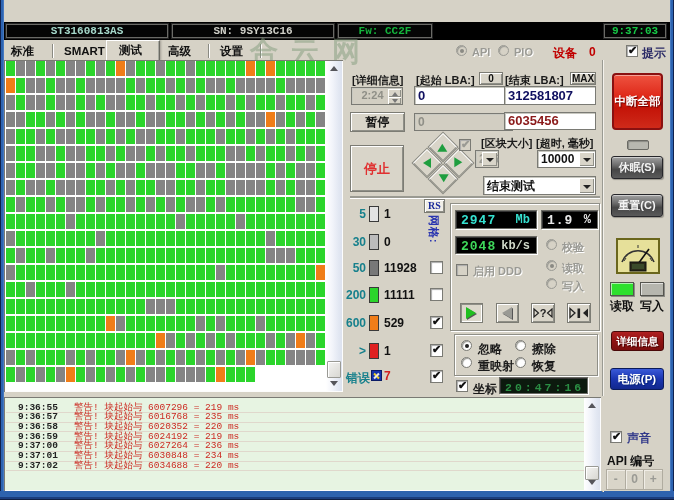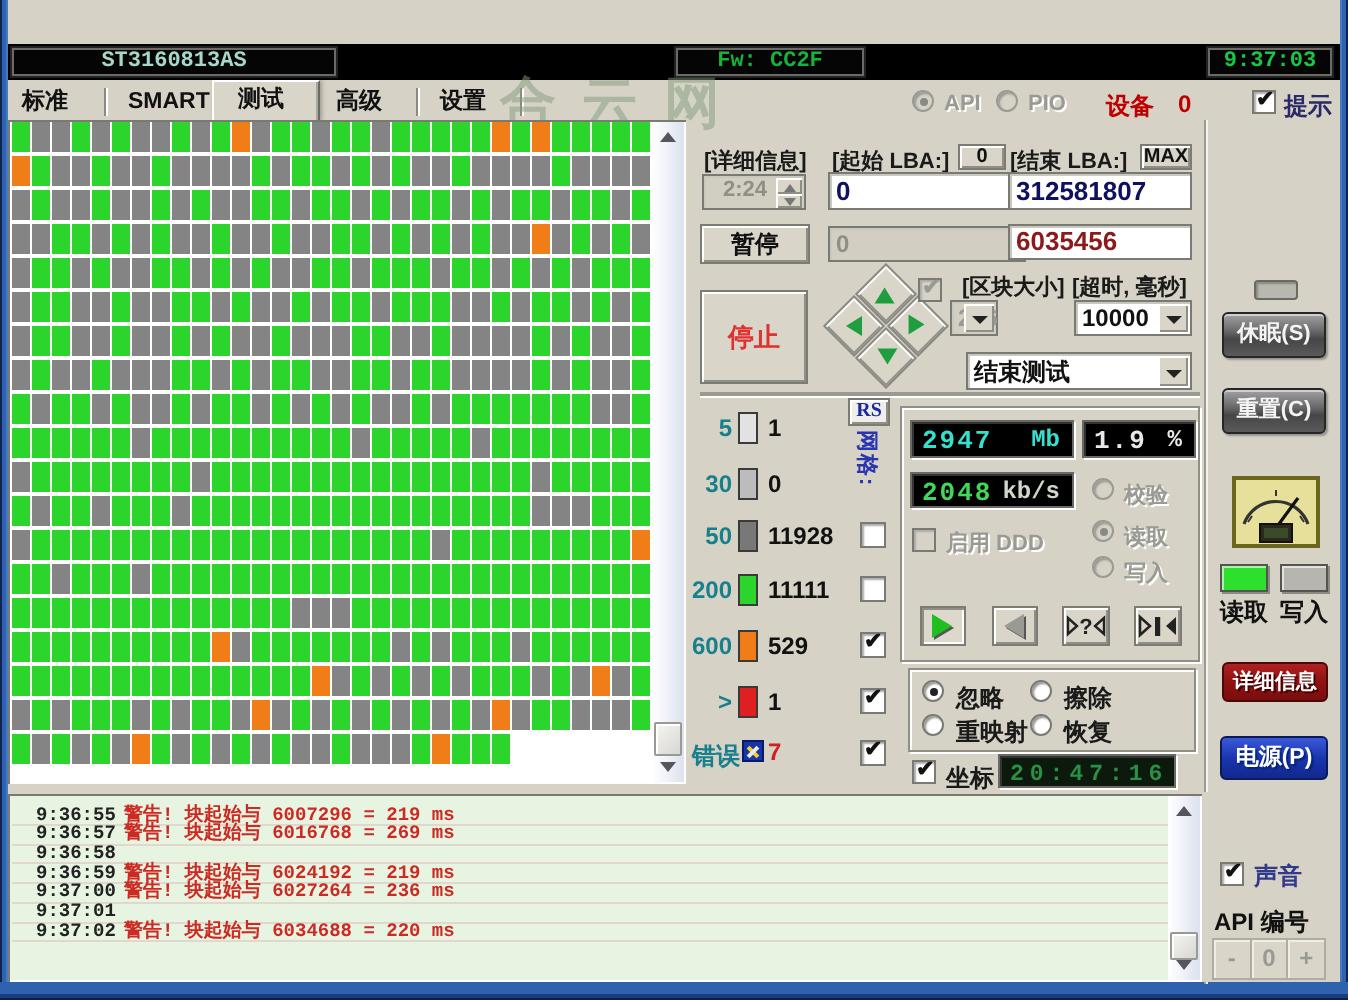--- a/index.html
+++ b/index.html
@@ -148,39 +148,40 @@
      color:#fff; font-weight:bold; font-size:10.5px; text-align:center; line-height:18px; white-space:nowrap; text-shadow:1px 1px 0 #400; }
   .btn-blue { position:absolute; left:610px; top:368px; width:54px; height:22px; border-radius:3px; border:1px solid #0a1a5a;
      background:linear-gradient(180deg,#3a5ad8 0,#1a35b0 50%,#12288e 100%);
      color:#fff; font-weight:bold; font-size:11.5px; text-align:center; line-height:20px; white-space:nowrap; text-shadow:1px 1px 1px #027; }
 
   
   .log-panel { left:4px; top:397px; width:597px; height:94px; background:#e7f4e2;
      box-shadow:inset 1px 1px 0 #7a7a74, inset -1px -1px 0 #fdfdfd; }
   .log-row { position:absolute; left:2px; width:578px; height:10.5px; line-height:10px; border-bottom:1px solid rgba(214,170,168,.38); }
   .log-time { position:absolute; left:12px; font-family:"Liberation Mono",monospace; font-size:9.5px; font-weight:bold; color:#222; }
-  .log-msg  { position:absolute; left:56px; font-family:"Liberation Mono",monospace; font-size:9.5px; font-weight:bold; color:#cc2a22; }
+  .log-msg  { position:absolute; left:68px; font-family:"Liberation Mono",monospace; font-size:9.5px; font-weight:normal; color:#cc2a22; }
   .rb-panel { left:601px; top:396px; width:69px; height:95px; background:#d6d2c6; }
   .stepper { position:absolute; left:606px; top:469px; width:57px; height:21px; display:flex; }
   .stepper div { flex:1; background:#d9d5c9; border:1px solid #b0aca0; border-right:none; color:#9a9a94; font-weight:bold;
      text-align:center; line-height:19px; font-size:12px; box-shadow:inset 1px 1px 0 #f0ede6; }
   .stepper div:last-child { border-right:1px solid #b0aca0; }
 </style>
 </head>
 <body>
 
 <div class="win">
 
   <div class="abs frame-left"></div>
   <div class="abs frame-right"></div>
   <div class="abs frame-bottom"></div>
 
 
   <div class="abs statusbar">
     <div class="seg seg-model">ST3160813AS</div>
+    <div class="seg seg-sn">SN: 9SY13C16</div>
     <div class="seg seg-fw">Fw: CC2F</div>
     <div class="seg seg-time">9:37:03</div>
   </div>
 
   <div class="abs tabrow">
     <div class="tab" style="left:0">标准</div>
     <div class="tabsep" style="left:48px"></div>
     <div class="tab" style="left:53px">SMART</div>
     <div class="tab tab-active" style="left:102px;width:54px;padding-left:12px">测试</div>
     <div class="tabsep" style="left:204px"></div>
@@ -1015,20 +1016,21 @@
 
   <div class="checkbox" style="left:456px;top:380px">
       <div class="tick">✔</div>
     </div>
   <span class="abs label" style="left:473px;top:381px;font-size:12px">坐标</span>
   <div class="lcd" style="left:499px;top:377px;width:89px;height:17px;background:#0c1a0e">
     <span class="v" style="color:#2b8f44;font-size:11.5px;top:3px;letter-spacing:3px">20:47:16</span>
   </div>
 
   <div class="abs rightcol-sep"></div>
+  <div class="btn-red">中断全部</div>
   <div class="abs led"></div>
   <div class="btn-dark" style="top:156px">休眠(S)</div>
   <div class="btn-dark" style="top:194px">重置(C)</div>
   <div class="abs meter">
     <svg width="40" height="32" viewBox="0 0 40 32">
       <rect x="0" y="0" width="40" height="32" fill="#e6e09a"></rect>
       <path d="M4 22 A 17 17 0 0 1 36 22" fill="none" stroke="#333" stroke-width="1.6"></path>
       <line x1="6" y1="21" x2="8" y2="18" stroke="#333" stroke-width="1"></line>
       <line x1="34" y1="21" x2="32" y2="18" stroke="#333" stroke-width="1"></line>
       <line x1="20" y1="5" x2="20" y2="8" stroke="#333" stroke-width="1"></line>
@@ -1045,35 +1047,37 @@
   <div class="btn-blue">电源(P)</div>
 
   <div class="abs log-panel">
     <div id="logrows">
         <div class="log-row" style="top: 5.5px;">
           <span class="log-time">9:36:55</span>
           <span class="log-msg">警告! 块起始与 6007296 = 219 ms</span>
         </div>
         <div class="log-row" style="top: 15.2px;">
           <span class="log-time">9:36:57</span>
-          <span class="log-msg">警告! 块起始与 6016768 = 269 ms</span>
+          <span class="log-msg">警告! 块起始与 6016768 = 235 ms</span>
         </div>
         <div class="log-row" style="top: 24.9px;">
           <span class="log-time">9:36:58</span>
+          <span class="log-msg">警告! 块起始与 6020352 = 220 ms</span>
         </div>
         <div class="log-row" style="top: 34.6px;">
           <span class="log-time">9:36:59</span>
           <span class="log-msg">警告! 块起始与 6024192 = 219 ms</span>
         </div>
         <div class="log-row" style="top: 44.3px;">
           <span class="log-time">9:37:00</span>
           <span class="log-msg">警告! 块起始与 6027264 = 236 ms</span>
         </div>
         <div class="log-row" style="top: 54px;">
           <span class="log-time">9:37:01</span>
+          <span class="log-msg">警告! 块起始与 6030848 = 234 ms</span>
         </div>
         <div class="log-row" style="top: 63.7px;">
           <span class="log-time">9:37:02</span>
           <span class="log-msg">警告! 块起始与 6034688 = 220 ms</span>
         </div>
       </div>
     <div class="sb" style="left:580px;top:1px;width:16px;height:92px">
       <div class="sb-btn" style="top:0">
           <div class="arrow ar-up"></div>
         </div>

